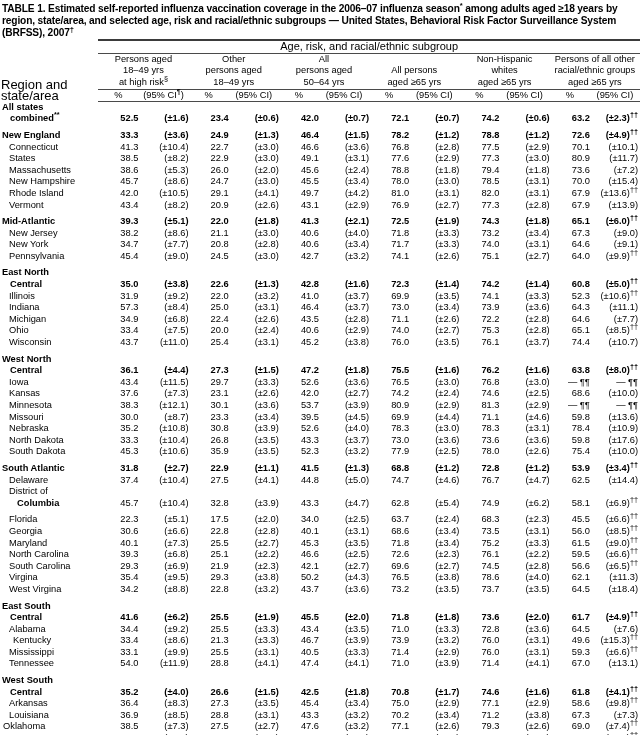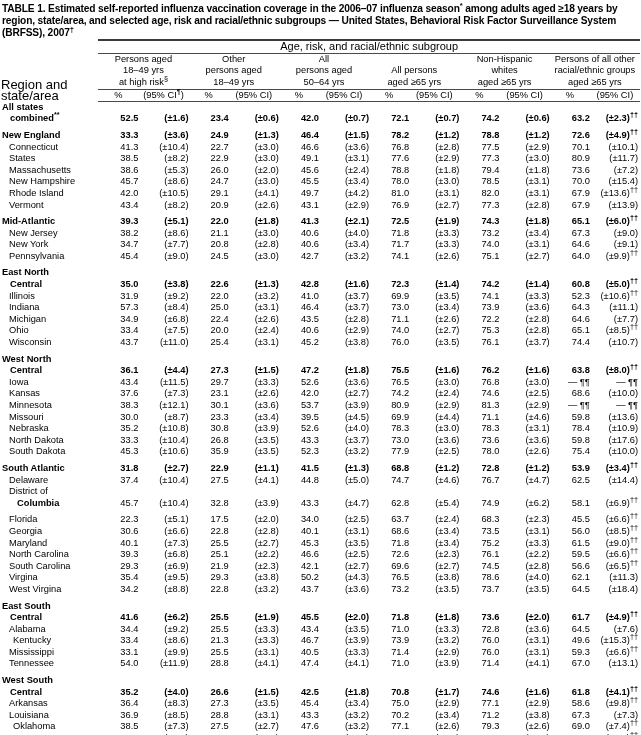--- a/index.html
+++ b/index.html
@@ -895,21 +895,21 @@
           <td class="num">43.3</td>
           <td class="ci">(±3.2)</td>
           <td class="num">70.2</td>
           <td class="ci">(±3.4)</td>
           <td class="num">71.2</td>
           <td class="ci">(±3.8)</td>
           <td class="num">67.3</td>
           <td class="ci last">(±7.3)</td>
         </tr>
         <tr class="state">
-          <td class="nm" style="padding-left: 12px;">Oklahoma</td>
+          <td class="nm" style="padding-left: 2px;">Oklahoma</td>
           <td class="num">38.5</td>
           <td class="ci">(±7.3)</td>
           <td class="num">27.5</td>
           <td class="ci">(±2.7)</td>
           <td class="num">47.6</td>
           <td class="ci">(±3.2)</td>
           <td class="num">77.1</td>
           <td class="ci">(±2.6)</td>
           <td class="num">79.3</td>
           <td class="ci">(±2.6)</td>

